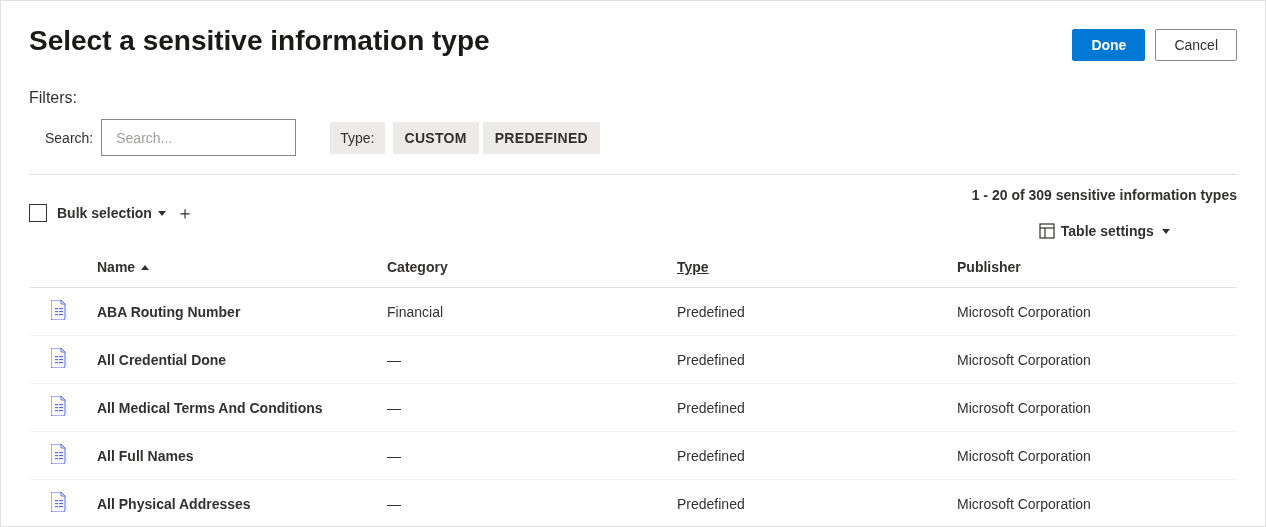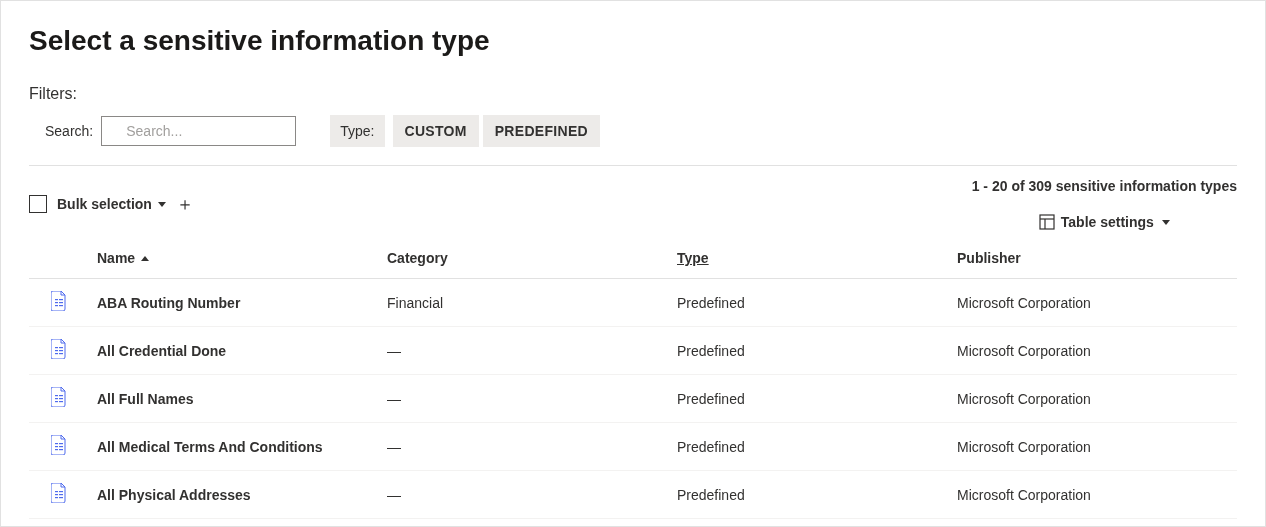--- a/index.html
+++ b/index.html
@@ -69,23 +69,23 @@
       align-items: center;
       gap: 8px;
       margin-left: 16px;
     }
     .filter-label {
       font-size: 14px;
       color: #323130;
     }
     .search-input {
       width: 195px;
-      height: 30px;
+      height: 37px;
       border: 1px solid #8a8886;
-      padding: 0 24px;
+      padding: 0 14px;
       font-size: 14px;
       background:#fff;
     }
     .search-input::placeholder { color: #a19f9d; }
     .chip-group {
       display: flex;
       gap: 4px;
     }
     .chip {
       background: #edebe9;
@@ -210,20 +210,24 @@
     }
     .em-dash { font-weight:400; }
   </style>
 </head>
 <body>
 
 <div class="panel">
 
   <div class="header-row">
     <h1 class="page-title">Select a sensitive information type</h1>
+    <div class="header-actions">
+      <button class="btn btn-primary">Done</button>
+      <button class="btn btn-secondary">Cancel</button>
+    </div>
   </div>
 
   <div class="filters-label">Filters:</div>
 
   <div class="filters-row">
     <div class="filter-group">
       <span class="filter-label">Search:</span>
       <input class="search-input" type="text" placeholder="Search..." style="">
     </div>
 
@@ -316,52 +320,52 @@
           <td class="icon-cell"><span class="doc-icon"><svg viewBox="0 0 16 20" width="16" height="20">
   <path d="M2 0 h8 l4 4 v14 a2 2 0 0 1 -2 2 h-10 a2 2 0 0 1 -2 -2 v-16 a2 2 0 0 1 2 -2 z" fill="#fff" stroke="#4f6bed" stroke-width="1"></path>
   <path d="M10 0 v4 h4" fill="none" stroke="#4f6bed" stroke-width="1"></path>
   <rect x="4" y="8" width="3" height="1.2" fill="#4f6bed"></rect>
   <rect x="8" y="8" width="4" height="1.2" fill="#4f6bed"></rect>
   <rect x="4" y="11" width="3" height="1.2" fill="#4f6bed"></rect>
   <rect x="8" y="11" width="4" height="1.2" fill="#4f6bed"></rect>
   <rect x="4" y="14" width="3" height="1.2" fill="#4f6bed"></rect>
   <rect x="8" y="14" width="4" height="1.2" fill="#4f6bed"></rect>
   </svg></span></td>
+          <td class="name-cell">All Medical Terms And Conditions</td>
+          <td class="em-dash">—</td>
+          <td>Predefined</td>
+          <td>Microsoft Corporation</td>
+        </tr>
+        <tr>
+          <td class="icon-cell"><span class="doc-icon"><svg viewBox="0 0 16 20" width="16" height="20">
+  <path d="M2 0 h8 l4 4 v14 a2 2 0 0 1 -2 2 h-10 a2 2 0 0 1 -2 -2 v-16 a2 2 0 0 1 2 -2 z" fill="#fff" stroke="#4f6bed" stroke-width="1"></path>
+  <path d="M10 0 v4 h4" fill="none" stroke="#4f6bed" stroke-width="1"></path>
+  <rect x="4" y="8" width="3" height="1.2" fill="#4f6bed"></rect>
+  <rect x="8" y="8" width="4" height="1.2" fill="#4f6bed"></rect>
+  <rect x="4" y="11" width="3" height="1.2" fill="#4f6bed"></rect>
+  <rect x="8" y="11" width="4" height="1.2" fill="#4f6bed"></rect>
+  <rect x="4" y="14" width="3" height="1.2" fill="#4f6bed"></rect>
+  <rect x="8" y="14" width="4" height="1.2" fill="#4f6bed"></rect>
+  </svg></span></td>
           <td class="name-cell">All Full Names</td>
           <td class="em-dash">—</td>
           <td>Predefined</td>
           <td>Microsoft Corporation</td>
         </tr>
         <tr>
           <td class="icon-cell"><span class="doc-icon"><svg viewBox="0 0 16 20" width="16" height="20">
   <path d="M2 0 h8 l4 4 v14 a2 2 0 0 1 -2 2 h-10 a2 2 0 0 1 -2 -2 v-16 a2 2 0 0 1 2 -2 z" fill="#fff" stroke="#4f6bed" stroke-width="1"></path>
   <path d="M10 0 v4 h4" fill="none" stroke="#4f6bed" stroke-width="1"></path>
   <rect x="4" y="8" width="3" height="1.2" fill="#4f6bed"></rect>
   <rect x="8" y="8" width="4" height="1.2" fill="#4f6bed"></rect>
   <rect x="4" y="11" width="3" height="1.2" fill="#4f6bed"></rect>
   <rect x="8" y="11" width="4" height="1.2" fill="#4f6bed"></rect>
   <rect x="4" y="14" width="3" height="1.2" fill="#4f6bed"></rect>
   <rect x="8" y="14" width="4" height="1.2" fill="#4f6bed"></rect>
   </svg></span></td>
-          <td class="name-cell">All Medical Terms And Conditions</td>
-          <td class="em-dash">—</td>
-          <td>Predefined</td>
-          <td>Microsoft Corporation</td>
-        </tr>
-        <tr>
-          <td class="icon-cell"><span class="doc-icon"><svg viewBox="0 0 16 20" width="16" height="20">
-  <path d="M2 0 h8 l4 4 v14 a2 2 0 0 1 -2 2 h-10 a2 2 0 0 1 -2 -2 v-16 a2 2 0 0 1 2 -2 z" fill="#fff" stroke="#4f6bed" stroke-width="1"></path>
-  <path d="M10 0 v4 h4" fill="none" stroke="#4f6bed" stroke-width="1"></path>
-  <rect x="4" y="8" width="3" height="1.2" fill="#4f6bed"></rect>
-  <rect x="8" y="8" width="4" height="1.2" fill="#4f6bed"></rect>
-  <rect x="4" y="11" width="3" height="1.2" fill="#4f6bed"></rect>
-  <rect x="8" y="11" width="4" height="1.2" fill="#4f6bed"></rect>
-  <rect x="4" y="14" width="3" height="1.2" fill="#4f6bed"></rect>
-  <rect x="8" y="14" width="4" height="1.2" fill="#4f6bed"></rect>
-  </svg></span></td>
           <td class="name-cell">All Physical Addresses</td>
           <td class="em-dash">—</td>
           <td>Predefined</td>
           <td>Microsoft Corporation</td>
         </tr>
       </tbody>
   </table>
 
 </div>
 

